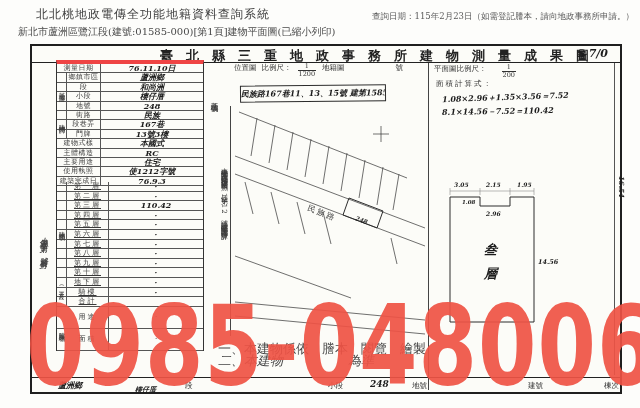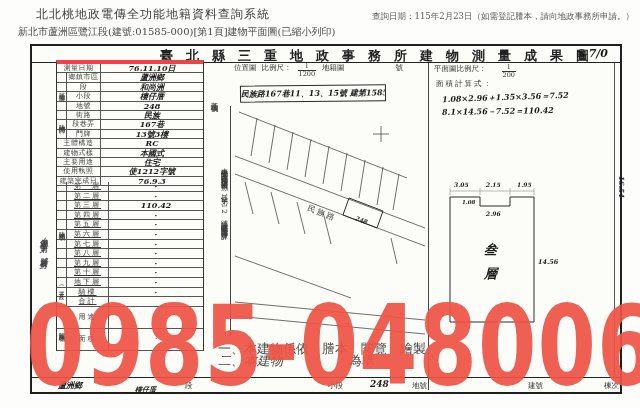--- a/index.html
+++ b/index.html
@@ -118,26 +118,26 @@
           <span class="gcell"></span>
           <span class="flabel">段巷弄</span>
           <span class="fval hand">167巷</span>
         </div>
       <div class="frow">
           <span class="gcell"></span>
           <span class="flabel">門牌</span>
           <span class="fval hand">13號3樓</span>
         </div>
       <div class="frow span">
+          <span class="flabel">建物式樣</span>
+          <span class="fval hand">本國式</span>
+        </div>
+      <div class="frow span">
           <span class="flabel">主體構造</span>
           <span class="fval hand">RC</span>
-        </div>
-      <div class="frow span">
-          <span class="flabel">建物式樣</span>
-          <span class="fval hand">本國式</span>
         </div>
       <div class="frow span">
           <span class="flabel">主要用途</span>
           <span class="fval hand">住宅</span>
         </div>
       <div class="frow span">
           <span class="flabel">使用執照</span>
           <span class="fval hand">使1212字號</span>
         </div>
       <div class="frow span">

